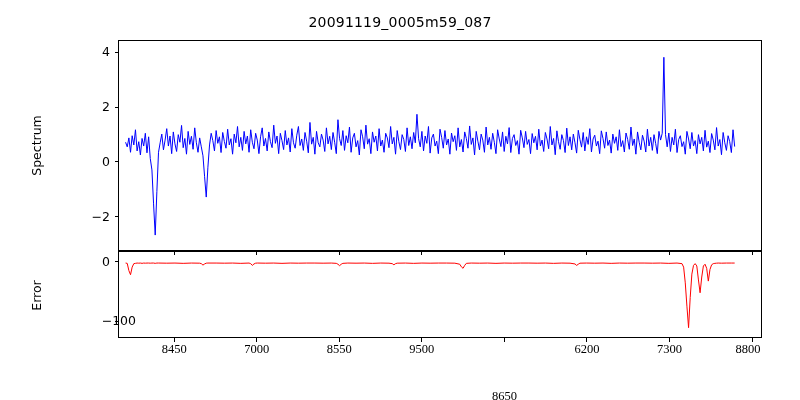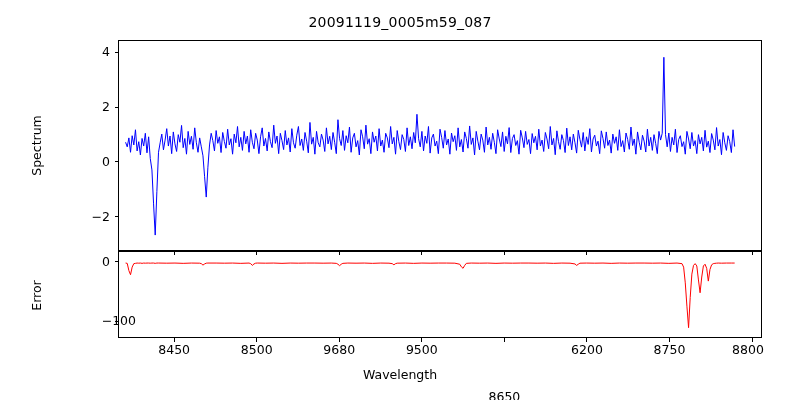--- a/index.html
+++ b/index.html
@@ -65,20 +65,21 @@
     background: #000000;
   }
   .xtick-label {
     position: absolute;
     top: 342px;
     font-size: 12.5px;
     color: #000000;
     text-align: center;
     width: 60px;
     margin-left: -30px;
+    font-family: Liberation Serif, serif;
   }
   #xlabel {
     position: absolute;
     left: 0;
     top: 367px;
     width: 800px;
     text-align: center;
     font-size: 12.5px;
     color: #000000;
   }
@@ -120,51 +121,50 @@
       <polyline id="error-poly" fill="none" stroke="#ff0000" stroke-width="1" vector-effect="non-scaling-stroke" points="6.61,11.32 8.26,11.62 9.91,19.07 11.56,23.24 13.21,15.49 14.86,11.92 16.51,11.62 18.16,11.32 19.82,11.44 21.47,11.32 23.12,11.62 24.77,11.32 26.42,11.44 28.07,11.32 29.72,11.32 31.37,11.44 33.03,11.32 34.68,11.32 36.33,11.62 37.98,11.32 39.63,11.32 47.89,11.44 56.14,11.32 64.40,11.62 72.66,11.32 80.91,11.44 82.56,11.92 84.22,13.41 85.87,12.22 87.52,11.44 89.17,11.32 97.43,11.32 105.68,11.44 113.94,11.32 122.19,11.62 130.45,11.32 132.10,11.92 133.75,13.71 135.41,12.22 137.06,11.44 138.71,11.32 146.96,11.44 155.22,11.32 163.48,11.62 171.73,11.32 179.99,11.44 188.25,11.32 196.50,11.32 204.76,11.44 213.02,11.32 217.97,11.62 219.62,12.51 221.27,14.00 222.92,12.51 224.57,11.62 229.53,11.32 237.78,11.44 246.04,11.32 254.30,11.62 262.55,11.32 270.81,11.44 274.11,11.92 275.76,13.11 277.42,11.92 279.07,11.44 287.32,11.32 295.58,11.62 303.84,11.32 312.09,11.44 320.35,11.32 328.61,11.32 336.86,11.44 341.82,12.51 343.47,15.20 345.12,16.68 346.77,13.71 348.42,11.62 353.37,11.32 361.63,11.44 369.89,11.32 378.14,11.62 386.40,11.32 394.66,11.44 402.91,11.32 411.17,11.32 419.43,11.44 427.68,11.32 435.94,11.62 444.19,11.32 452.45,11.44 457.41,12.22 459.06,13.71 460.71,12.51 462.36,11.44 468.96,11.32 477.22,11.44 485.48,11.32 493.73,11.62 501.99,11.32 510.25,11.44 518.50,11.32 526.76,11.32 535.02,11.44 543.27,11.32 551.53,11.62 559.78,11.32 564.74,11.92 566.39,15.49 568.04,31.58 569.69,55.42 571.34,77.47 572.99,46.48 574.65,22.64 576.30,13.71 577.95,11.92 579.60,14.30 581.25,28.60 582.90,41.71 584.55,25.62 586.21,14.30 587.86,12.51 589.51,16.68 591.16,29.79 592.81,17.88 594.46,13.11 596.11,11.92 597.76,11.62 599.42,11.44 601.07,11.32 604.37,11.44 609.32,11.32 614.28,11.32 617.58,11.32"></polyline>
     </svg>
   </div>
 
   <div id="decorations">
       <div class="tickmark" style="left: 173.644px; top: 251px; width: 1px; height: 3.5px;"></div>
       <div class="tickmark" style="left: 173.644px; top: 338px; width: 1px; height: 3.5px;"></div>
       <div class="xtick-label" style="left: 174.144px;">8450</div>
       <div class="tickmark" style="left: 256.208px; top: 251px; width: 1px; height: 3.5px;"></div>
       <div class="tickmark" style="left: 256.208px; top: 338px; width: 1px; height: 3.5px;"></div>
-      <div class="xtick-label" style="left: 256.708px;">8500</div>
+      <div class="xtick-label" style="left: 256.708px;">7000</div>
       <div class="tickmark" style="left: 338.772px; top: 251px; width: 1px; height: 3.5px;"></div>
       <div class="tickmark" style="left: 338.772px; top: 338px; width: 1px; height: 3.5px;"></div>
-      <div class="xtick-label" style="left: 339.272px;">9680</div>
+      <div class="xtick-label" style="left: 339.272px;">8550</div>
       <div class="tickmark" style="left: 421.336px; top: 251px; width: 1px; height: 3.5px;"></div>
       <div class="tickmark" style="left: 421.336px; top: 338px; width: 1px; height: 3.5px;"></div>
       <div class="xtick-label" style="left: 421.836px;">9500</div>
       <div class="tickmark" style="left: 503.9px; top: 251px; width: 1px; height: 3.5px;"></div>
       <div class="tickmark" style="left: 503.9px; top: 338px; width: 1px; height: 3.5px;"></div>
       <div class="xtick-label" style="left: 504.4px; margin-top: 47px;">8650</div>
       <div class="tickmark" style="left: 586.464px; top: 251px; width: 1px; height: 3.5px;"></div>
       <div class="tickmark" style="left: 586.464px; top: 338px; width: 1px; height: 3.5px;"></div>
       <div class="xtick-label" style="left: 586.964px;">6200</div>
       <div class="tickmark" style="left: 669.028px; top: 251px; width: 1px; height: 3.5px;"></div>
       <div class="tickmark" style="left: 669.028px; top: 338px; width: 1px; height: 3.5px;"></div>
-      <div class="xtick-label" style="left: 669.528px;">8750</div>
+      <div class="xtick-label" style="left: 669.528px;">7300</div>
       <div class="tickmark" style="left: 751.592px; top: 251px; width: 1px; height: 3.5px;"></div>
       <div class="tickmark" style="left: 751.592px; top: 338px; width: 1px; height: 3.5px;"></div>
       <div class="xtick-label" style="left: 748px;">8800</div>
       <div class="tickmark" style="left: 114.5px; top: 216.247px; width: 3.5px; height: 1px;"></div>
       <div class="ytick-label" style="left: 0px; width: 110px; top: 208.747px;">−2</div>
       <div class="tickmark" style="left: 114.5px; top: 161.442px; width: 3.5px; height: 1px;"></div>
       <div class="ytick-label" style="left: 0px; width: 110px; top: 153.942px;">0</div>
       <div class="tickmark" style="left: 114.5px; top: 106.636px; width: 3.5px; height: 1px;"></div>
       <div class="ytick-label" style="left: 0px; width: 110px; top: 99.1364px;">2</div>
       <div class="tickmark" style="left: 114.5px; top: 51.8312px; width: 3.5px; height: 1px;"></div>
       <div class="ytick-label" style="left: 0px; width: 110px; top: 44.3312px;">4</div>
       <div class="tickmark" style="left: 114.5px; top: 261.226px; width: 3.5px; height: 1px;"></div>
       <div class="ytick-label" style="left: 0px; width: 110px; top: 253.726px;">0</div>
       <div class="tickmark" style="left: 114.5px; top: 320.815px; width: 3.5px; height: 1px;"></div>
       <div class="ytick-label" style="left: 0px; width: 110px; top: 313.315px; margin-left: 26px;">−100</div>
     </div>
 
   <div class="ylabel-rot" id="ylabel-spectrum">Spectrum</div>
   <div class="ylabel-rot" id="ylabel-error">Error</div>
 
-  <div id="xlabel">Wavelength</div>
 
 </div>
 
 </body></html>

